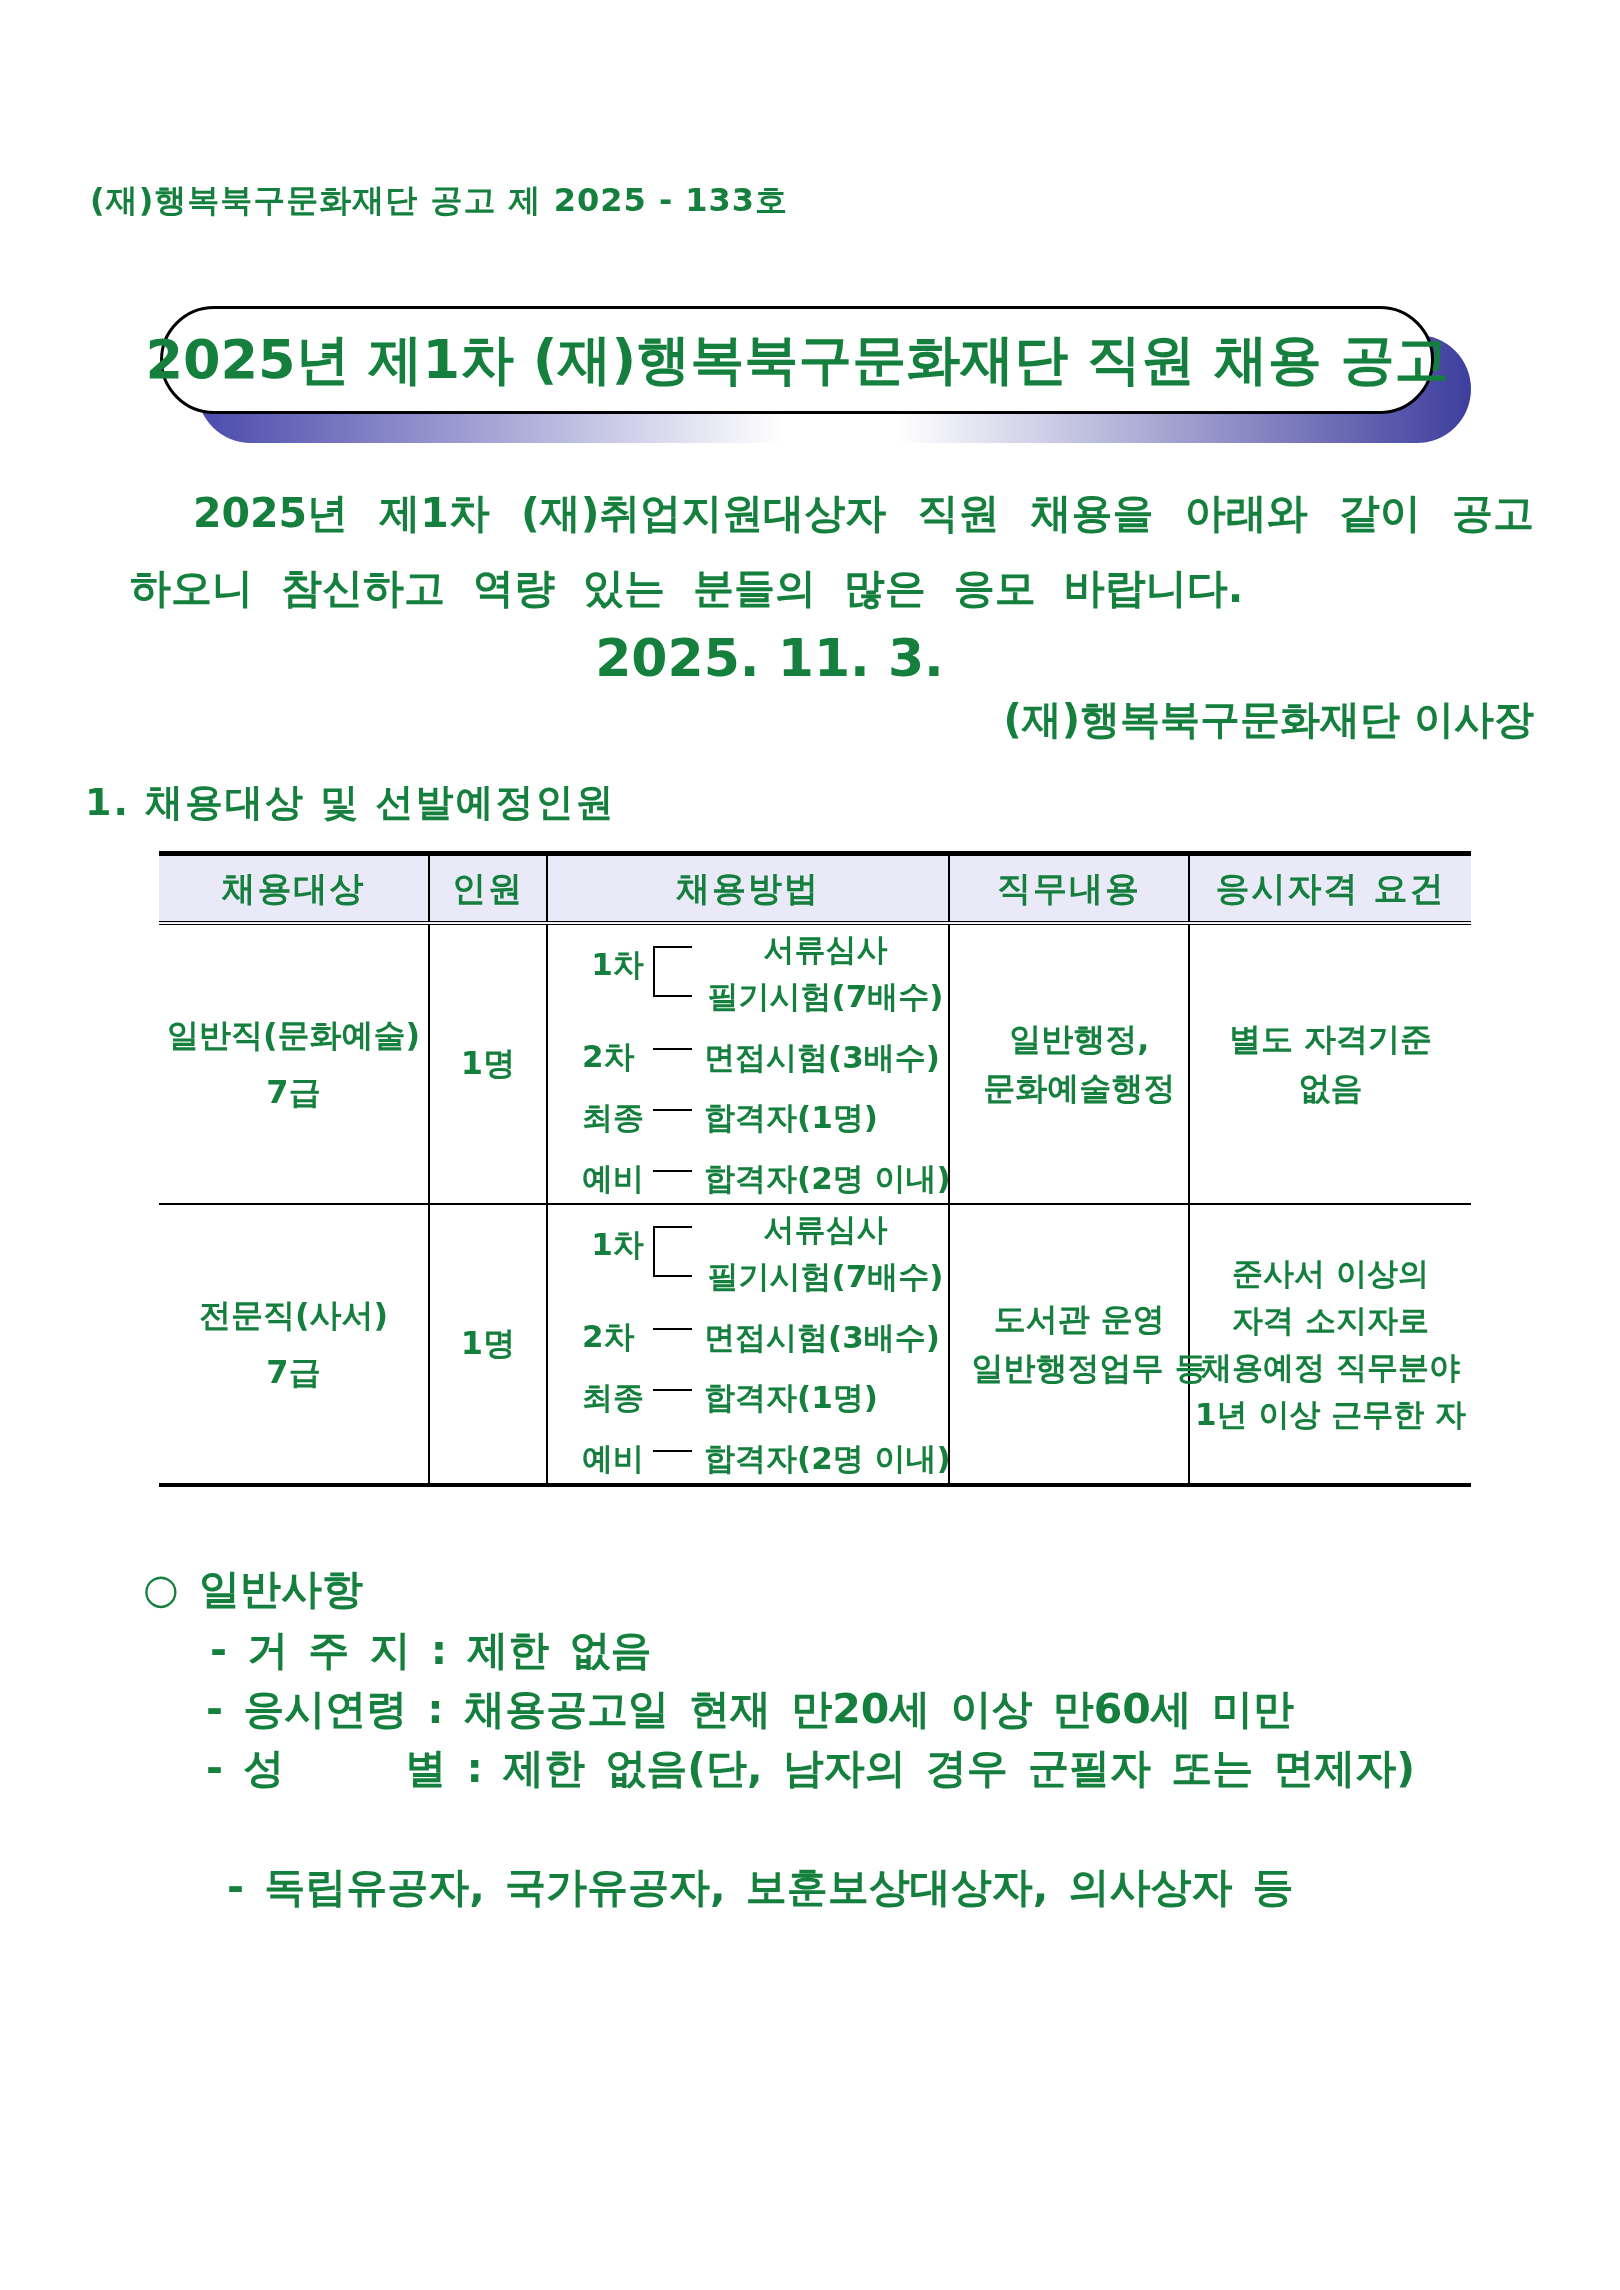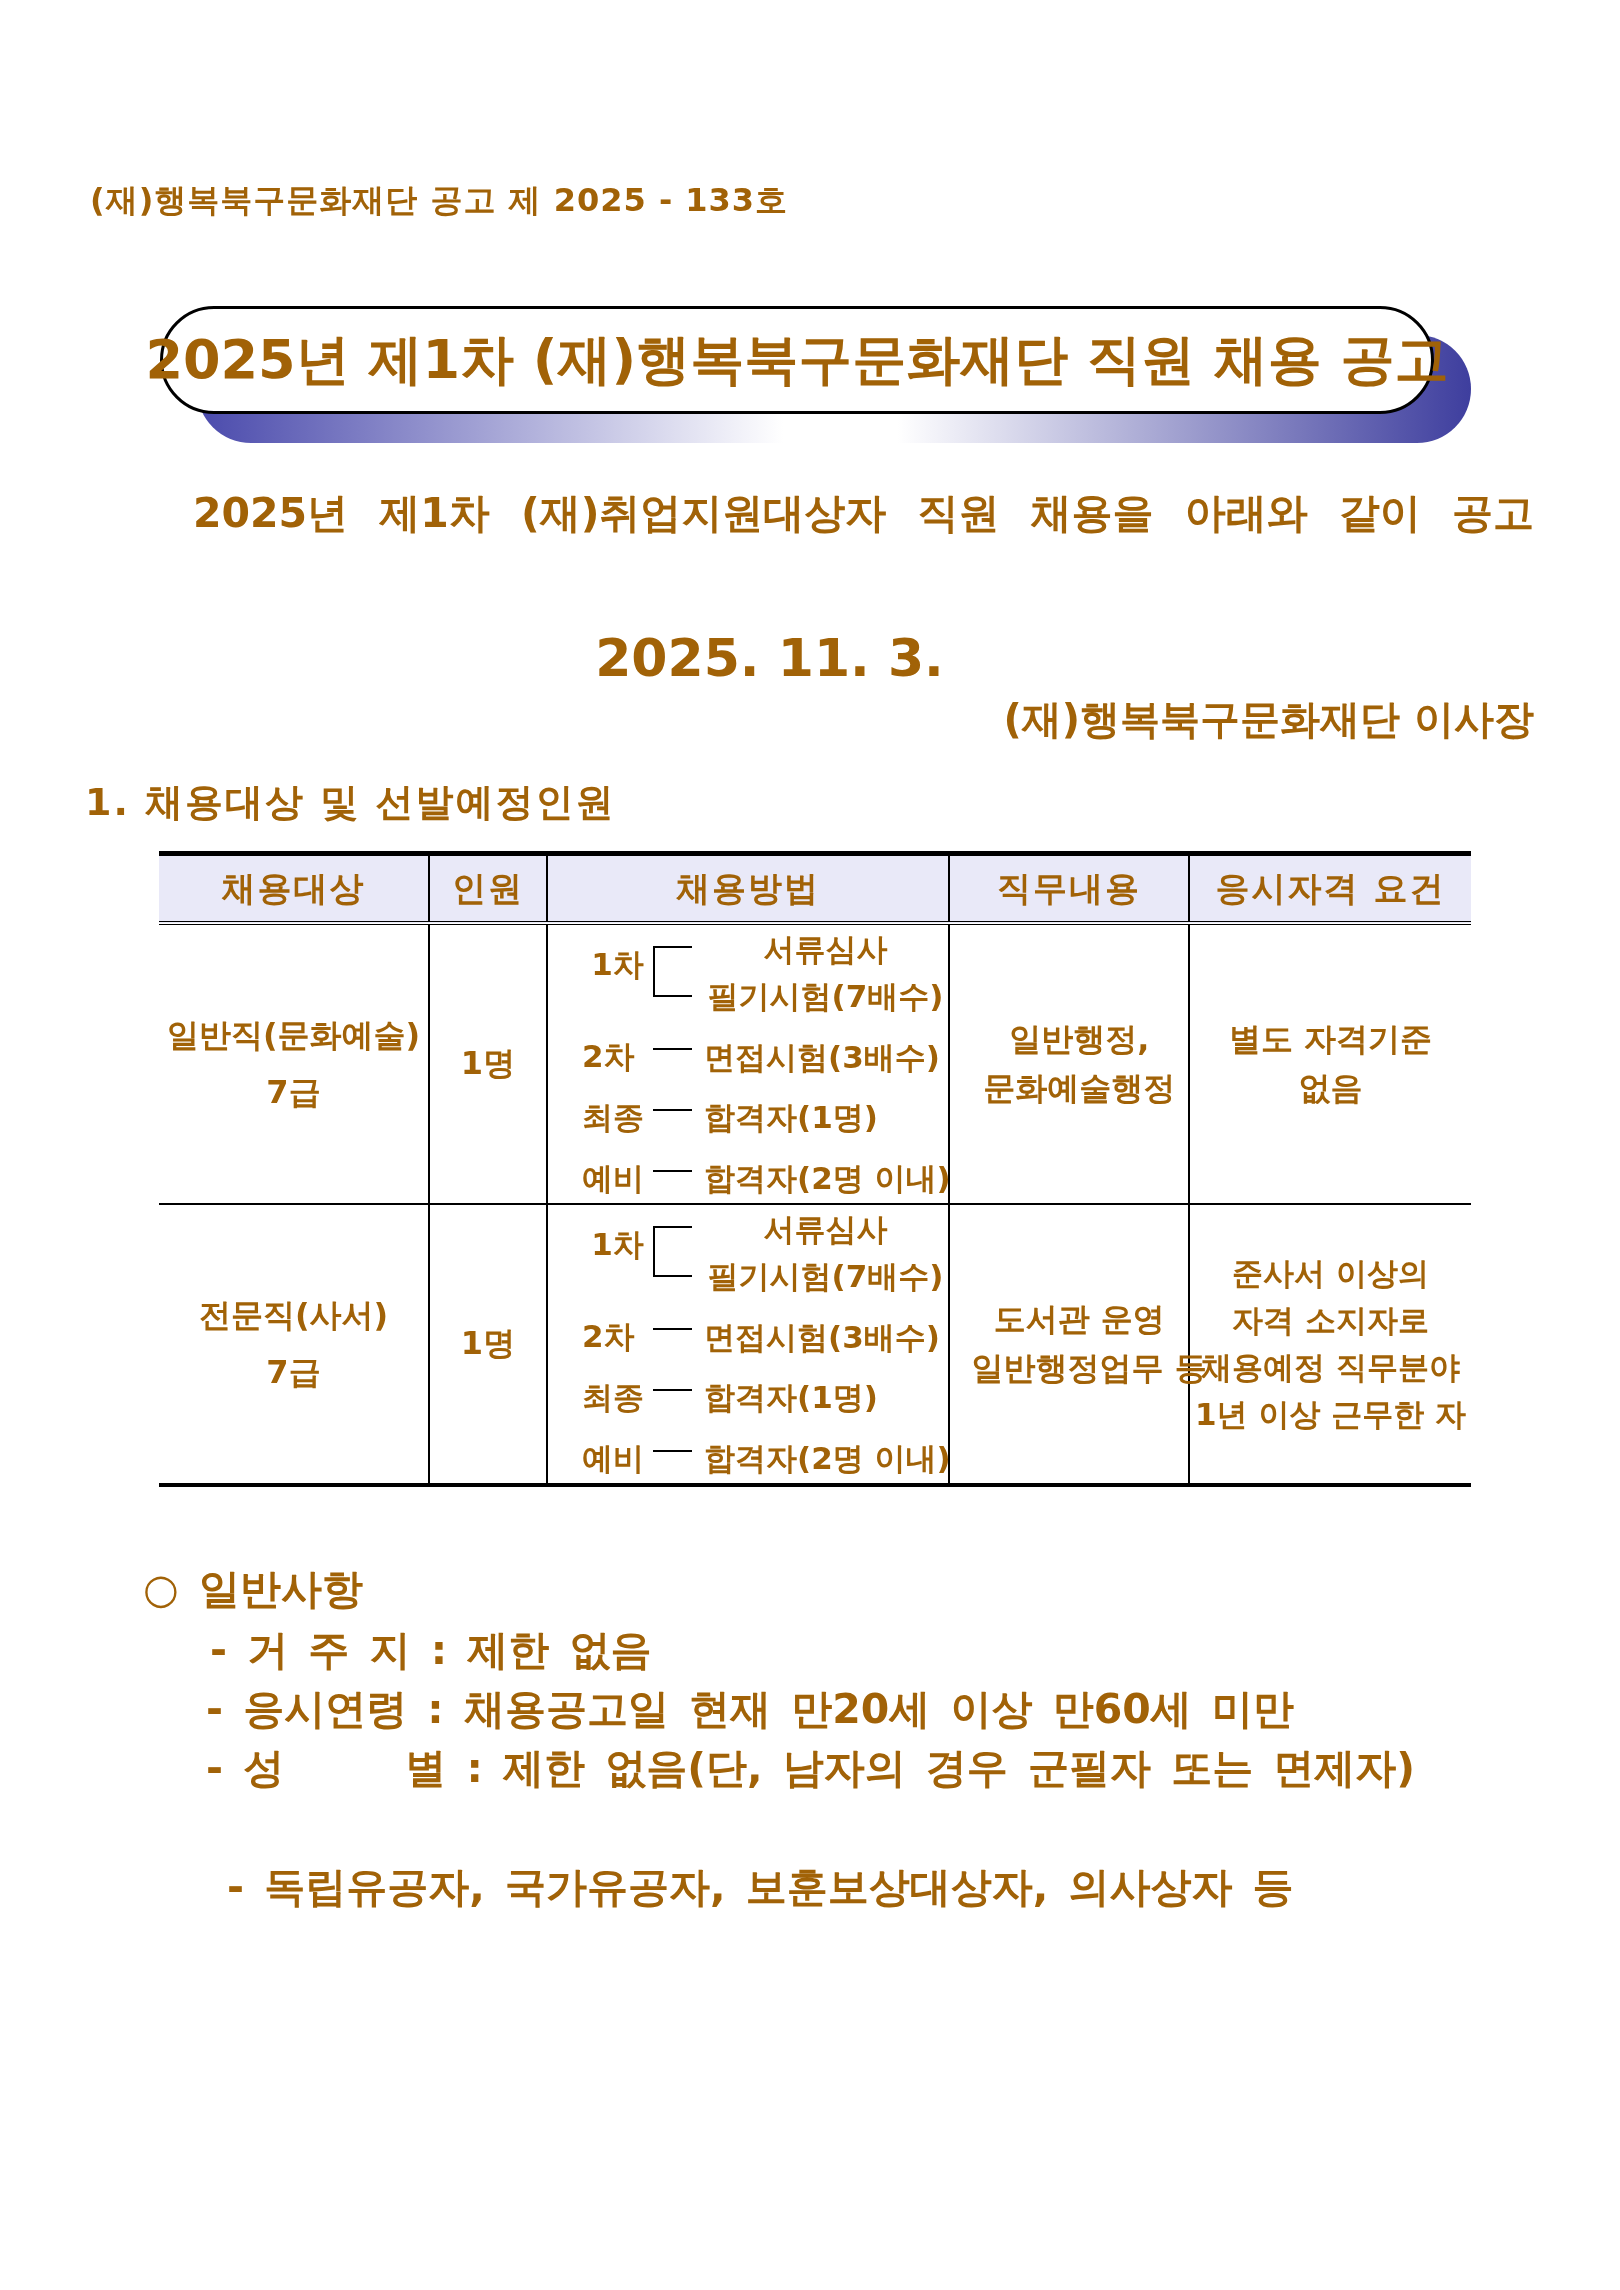--- a/index.html
+++ b/index.html
@@ -1,18 +1,18 @@
 <!DOCTYPE html>
 <html><head>
 <meta charset="utf-8">
 <style>
   html,body { margin:0; padding:0; background:#ffffff; }
   .page {
     position:relative; width:1620px; height:1933px; background:#ffffff;
-    font-family:"DejaVu Sans","Liberation Sans",sans-serif; color:#a16207;
+    font-family:"DejaVu Sans","Liberation Sans",sans-serif; color:#15803d;
     overflow:hidden;
   }
   .docnum {
     position:absolute; left:90px; top:179px;
     font-size:32px; font-weight:bold; letter-spacing:1px; white-space:pre;
   }
   
   .banner { position:absolute; left:160px; top:306px; width:1274px; height:108px; }
   .banner-shadow {
     position:absolute; left:37px; top:29px; width:1274px; height:108px;
@@ -104,20 +104,21 @@
 <div class="page">
 
   <div class="docnum">(재)행복북구문화재단 공고 제 2025 - 133호</div>
 
   <div class="banner">
     <div class="banner-shadow"></div>
     <div class="banner-box">2025년 제1차 (재)행복북구문화재단 직원 채용 공고</div>
   </div>
 
   <div class="intro1">2025년 제1차 (재)취업지원대상자 직원 채용을 아래와 같이 공고</div>
+  <div class="intro2">하오니 참신하고 역량 있는 분들의 많은 응모 바랍니다.</div>
   <div class="date-line">2025. 11. 3.</div>
   <div class="signer-line">(재)행복북구문화재단 이사장</div>
 
   <div class="sec-heading sec1-heading">1. 채용대상 및 선발예정인원</div>
 
   <table class="recruit">
     <colgroup>
       <col style="width:270px">
         <col style="width:118px">
         <col style="width:402px">

